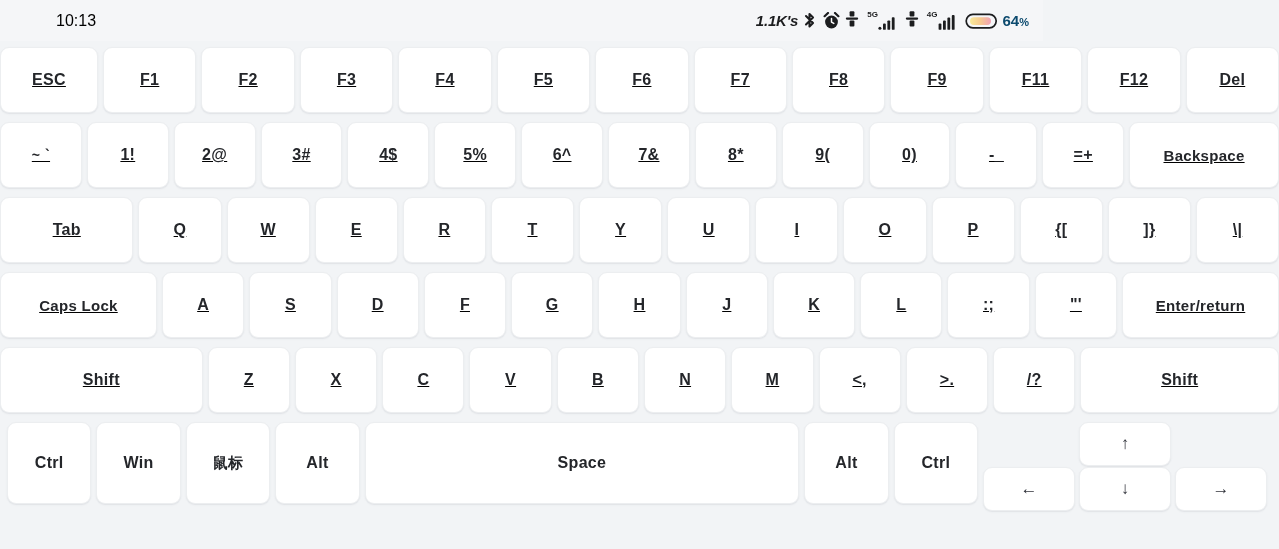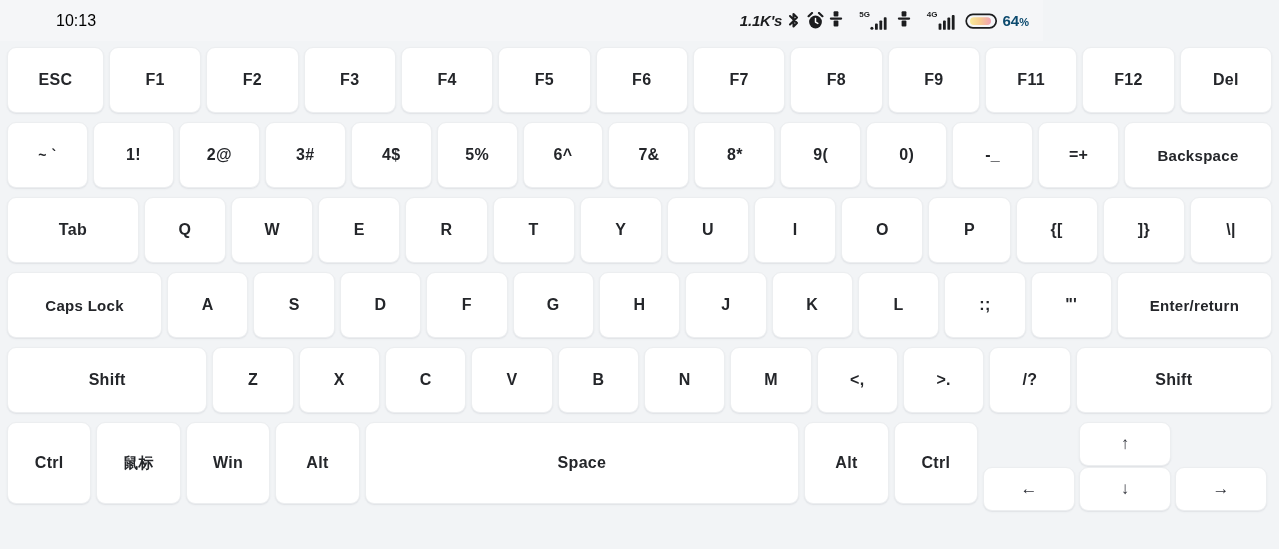--- a/index.html
+++ b/index.html
@@ -56,21 +56,21 @@
     align-items: flex-start;
     gap: 0px;
     margin-left: 2px;
   }
 
   .gen-label {
     font-size: 8px;
     font-weight: 700;
     line-height: 1;
     margin-top: 1px;
-    margin-left: 16px;
+    margin-left: 8px;
     color: #1c1d1f;
   }
 
   .battery-pct {
     font-size: 15px;
     font-weight: 700;
     color: #0c4a6e;
     margin-left: 1px;
   }
   .battery-pct .pct-sign { font-size: 11px; }
@@ -79,23 +79,24 @@
   #keyboard {
     position: relative;
     width: 1279px;
     height: 508px;
     padding: 6px 0 0 0;
   }
 
   .krow {
     display: flex;
     align-items: flex-start;
-    padding: 0 7px;
+    padding: 0 0;
     margin-bottom: 9px;
     gap: 5px;
+    text-decoration: underline;
   }
 
   .key {
     height: 66px;
     background: #ffffff;
     border: 1px solid #eceef0;
     border-radius: 9px;
     box-shadow: 0 1px 1.5px rgba(140,145,155,0.18);
     display: flex;
     align-items: center;
@@ -314,22 +315,22 @@
     <div class="key">N</div>
     <div class="key">M</div>
     <div class="key">&lt;,</div>
     <div class="key">&gt;.</div>
     <div class="key w-slash">/?</div>
     <div class="key w-shiftR">Shift</div>
   </div>
 
   <div id="row-bottom">
     <div class="key w-bs-ctl">Ctrl</div>
+    <div class="key w-bs-ctl">Win</div>
     <div class="key w-bs-ctl small-txt">鼠标</div>
-    <div class="key w-bs-ctl">Win</div>
     <div class="key w-bs-ctl">Alt</div>
     <div class="key w-space">Space</div>
     <div class="key w-bs-ctl">Alt</div>
     <div class="key w-bs-ctl">Ctrl</div>
 
     <div id="arrow-cluster">
       <div class="arrow-key" id="key-up">↑</div>
       <div class="arrow-key" id="key-left">←</div>
       <div class="arrow-key" id="key-down">↓</div>
       <div class="arrow-key" id="key-right">→</div>

